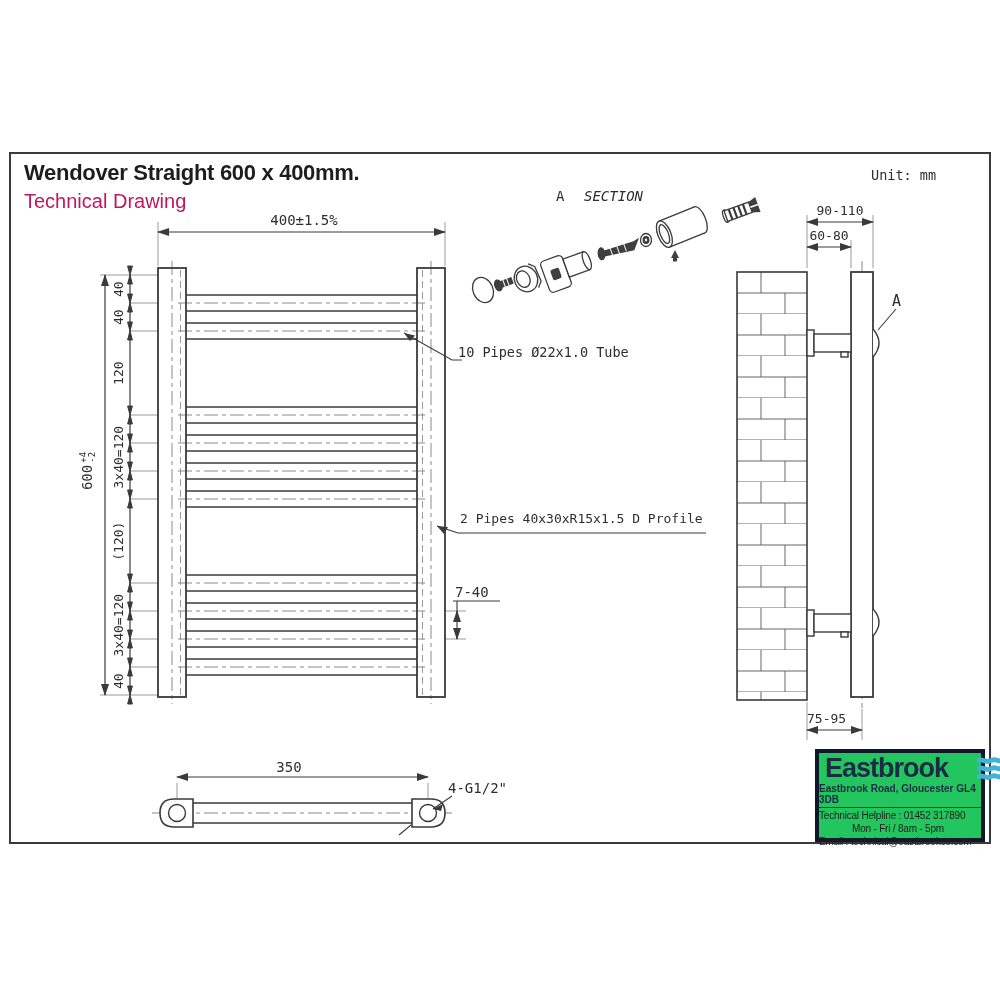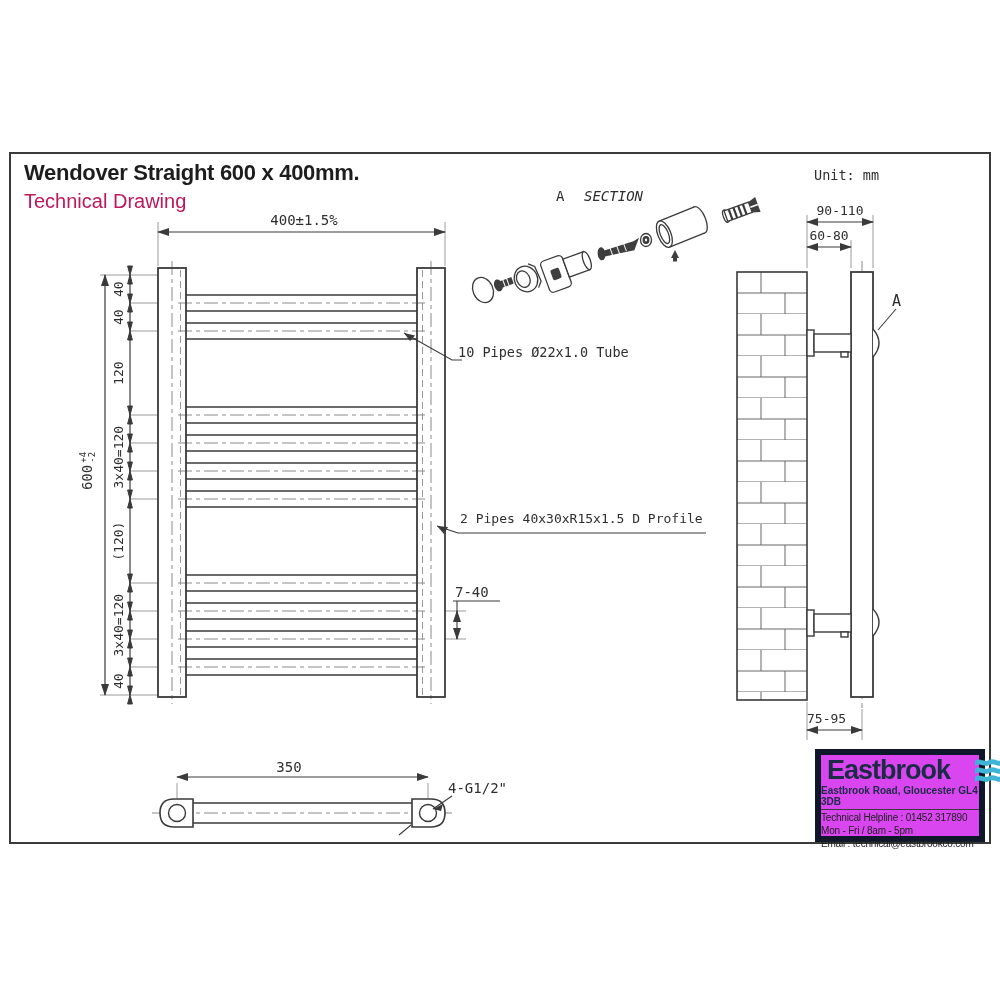--- a/index.html
+++ b/index.html
@@ -8,22 +8,22 @@
   svg{position:absolute;left:0;top:0;}
   .lbl{position:absolute;font-family:"DejaVu Sans Mono",monospace;color:#2e2e2e;
        white-space:pre;line-height:1.1;}
   .c{text-align:center;}
   .rot{transform:rotate(-90deg);transform-origin:center;}
   .title{position:absolute;left:24px;top:160px;font-weight:bold;font-size:22px;color:#1d1d1d;letter-spacing:-0.3px;}
   .subtitle{position:absolute;left:24px;top:190px;font-size:20px;color:#be185d;}
   .tolcol{display:inline-flex;flex-direction:column;font-size:9px;line-height:9px;
           vertical-align:middle;margin-left:2px;}
   
-  .brandbox{position:absolute;left:815px;top:749px;width:170px;height:93px;border:6px solid #0f172a;
-            background:#d946ef;box-sizing:border-box;}
+  .brandbox{position:absolute;left:815px;top:749px;width:170px;height:93px;border:4px solid #0f172a;
+            background:#22c55e;box-sizing:border-box;}
   .brandrow{position:relative;height:29px;}
   .brandname{position:absolute;left:6px;top:0px;font-weight:bold;font-size:27px;letter-spacing:-1px;}
   .brandwaves{position:absolute;right:4px;top:2px;}
   .brandaddr{font-size:10px;font-weight:bold;margin-top:1px;}
   .brandsep{border-top:1.5px solid #3a3a3a;margin:2px 0 0 0;}
   .brandline{font-size:10px;text-align:left;margin-top:2px;letter-spacing:-0.2px;}
 </style>
 </head>
 <body>
 
@@ -265,21 +265,21 @@
       <circle cx="428" cy="813" r="8.5" stroke-width="1.4"></circle>
       <line x1="177" y1="777" x2="428" y2="777" stroke-width="1.2" marker-start="url(#ae)" marker-end="url(#ae)"></line>
       <line x1="452" y1="796" x2="433" y2="809" stroke-width="1.1"></line>
       <polygon points="433,809 443,804 441,811" fill="#3a3a3a" stroke="none"></polygon>
       <line x1="411" y1="825" x2="399" y2="835" stroke-width="1.1"></line>
     </g>
   </svg>
 
   <div class="title">Wendover Straight 600 x 400mm.</div>
   <div class="subtitle">Technical Drawing</div>
-  <div class="lbl" style="left:814px;top:168px;font-size:13.5px;">Unit: mm</div>
+  <div class="lbl" style="left:871px;top:168px;font-size:13.5px;">Unit: mm</div>
 
   <div class="lbl" style="left:556px;top:189px;font-size:14px;">A</div>
   <div class="lbl" style="left:584px;top:189px;font-size:14px;font-style:italic;">SECTION</div>
 
   <div class="lbl c" style="left:244px;top:213px;width:120px;font-size:14px;">400±1.5%</div>
 
   <div class="lbl c rot" style="left:43px;top:462px;width:90px;font-size:14px;"><span>600</span><span class="tolcol"><span>+4</span><span>-2</span></span></div>
 
   <div class="lbl c rot" style="left:74px;top:282px;width:90px;font-size:13px;">40</div>
   <div class="lbl c rot" style="left:74px;top:310px;width:90px;font-size:13px;">40</div>
@@ -308,17 +308,17 @@
         <svg width="28" height="26" viewBox="0 0 28 26">
           <path d="M0 4 C5 0,9 6,14 3 C19 0,23 6,28 3 L28 8 C23 11,19 5,14 8 C9 11,5 5,0 9 Z" fill="#3eb4d6"></path>
           <path d="M0 12 C5 8,9 14,14 11 C19 8,23 14,28 11 L28 16 C23 19,19 13,14 16 C9 19,5 13,0 17 Z" fill="#3eb4d6"></path>
           <path d="M0 20 C5 16,9 22,14 19 C19 16,23 22,28 19 L28 24 C23 27,19 21,14 24 C9 27,5 21,0 25 Z" fill="#3eb4d6"></path>
         </svg>
       </span>
     </div>
     <div class="brandaddr" style="color:#1c2b45;">Eastbrook Road, Gloucester GL4 3DB</div>
     <div class="brandsep"></div>
     <div class="brandline" style="color:#202020;">Technical Helpline : 01452 317890</div>
-    <div class="brandline" style="color:#202020;">Mon - Fri / 8am - 5pm</div>
+    <div class="brandline" style="color:#202020;padding-left:33px;">Mon - Fri / 8am - 5pm</div>
     <div class="brandline" style="color:#202020;">Email : technical@eastbrookco.com</div>
   </div>
 
 </div>
 
 </body></html>

